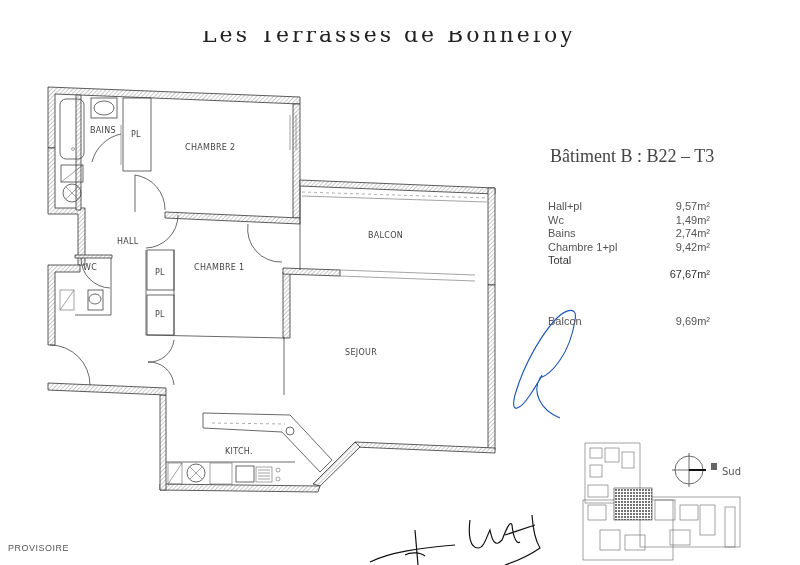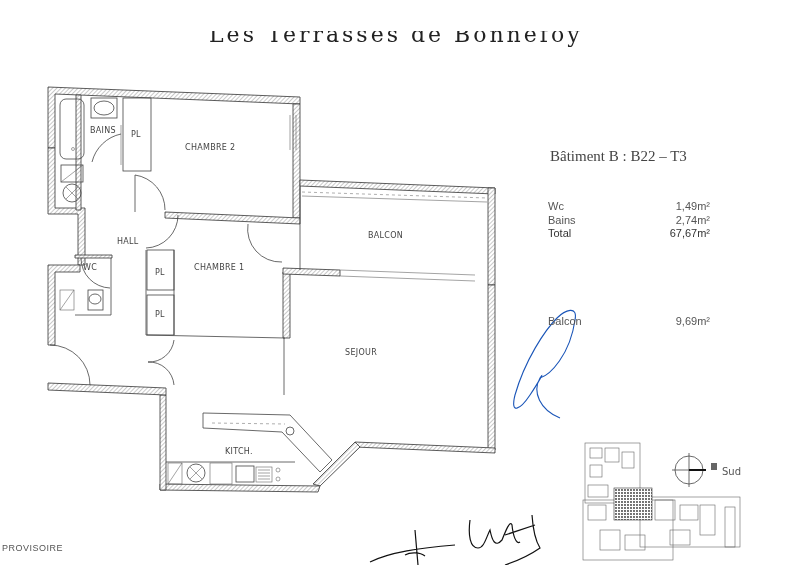--- a/index.html
+++ b/index.html
@@ -1,28 +1,28 @@
 <!DOCTYPE html>
 <html><head>
 <meta charset="utf-8">
 <style>
   html, body { margin:0; padding:0; background:#ffffff; }
   body { width:800px; height:565px; position:relative; overflow:hidden;
          font-family:"Liberation Sans", sans-serif; color:#333; }
   .abs { position:absolute; }
-  .title { left:209px; top:22px; font-family:"DejaVu Serif", serif; font-size:22px;
+  .title { left:202px; top:22px; font-family:"DejaVu Serif", serif; font-size:22px;
            letter-spacing:3px; color:#222; clip-path: inset(9px 0 0 0); }
   .plan { left:0; top:0; }
-  .info-head { left:550px; top:148px; font-family:"Liberation Serif", serif; font-size:15px; color:#444; line-height:17px; }
+  .info-head { left:550px; top:148px; font-family:"Liberation Serif", serif; font-size:18px; color:#444; line-height:17px; }
   .area-table { left:548px; top:200px; width:162px; font-size:11px; color:#555; }
   .area-row { display:flex; justify-content:space-between; height:13.5px; line-height:13.5px; }
-  .area-row.total { color:#333; }
+  .area-row.total { color:#333;flex-direction:column; }
   .area-val { text-align:right; }
   .balcon-row { left:548px; top:315px; width:162px; display:flex; justify-content:space-between; font-size:11px; color:#555; }
-  .provisoire { left:2px; top:543px; font-size:9px; color:#555; letter-spacing:0.5px; }
+  .provisoire { left:8px; top:543px; font-size:9px; color:#555; letter-spacing:0.5px; }
   .room-label { font-family:"DejaVu Sans", sans-serif; font-size:8px; fill:#444; letter-spacing:0.3px; }
   .hatch { fill:url(#hatch); stroke:#333; stroke-width:0.8; }
   .line { fill:none; stroke:#444; stroke-width:0.8; }
   .thin { fill:none; stroke:#666; stroke-width:0.6; }
   .dash { fill:none; stroke:#777; stroke-width:0.6; stroke-dasharray:3 3; }
   .ink { fill:none; stroke:#1a55b8; stroke-width:1.1; }
   .sig { fill:none; stroke:#111; stroke-width:1.2; }
 </style>
 </head>
 <body>
@@ -202,26 +202,34 @@
   </g>
   <text x="722" y="475" font-size="10" fill="#555" font-family="DejaVu Sans, sans-serif">Sud</text>
 </svg>
 
 <div class="abs info-head">
   <div>Bâtiment B : B22 – T3</div>
 </div>
 
 <div class="abs area-table">
   <div class="area-row">
+      <span>Hall+pl</span>
+      <span class="area-val">9,57m²</span>
+    </div>
+  <div class="area-row">
       <span>Wc</span>
       <span class="area-val">1,49m²</span>
     </div>
   <div class="area-row">
       <span>Bains</span>
       <span class="area-val">2,74m²</span>
+    </div>
+  <div class="area-row">
+      <span>Chambre 1+pl</span>
+      <span class="area-val">9,42m²</span>
     </div>
   <div class="area-row total">
       <span>Total</span>
       <span class="area-val">67,67m²</span>
     </div>
 </div>
 
 <div class="abs balcon-row">
   <span>Balcon</span>
   <span>9,69m²</span>

